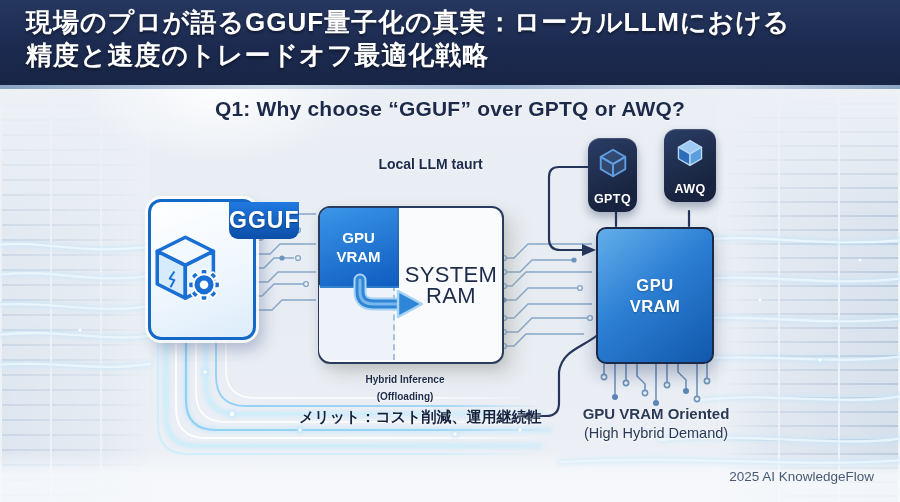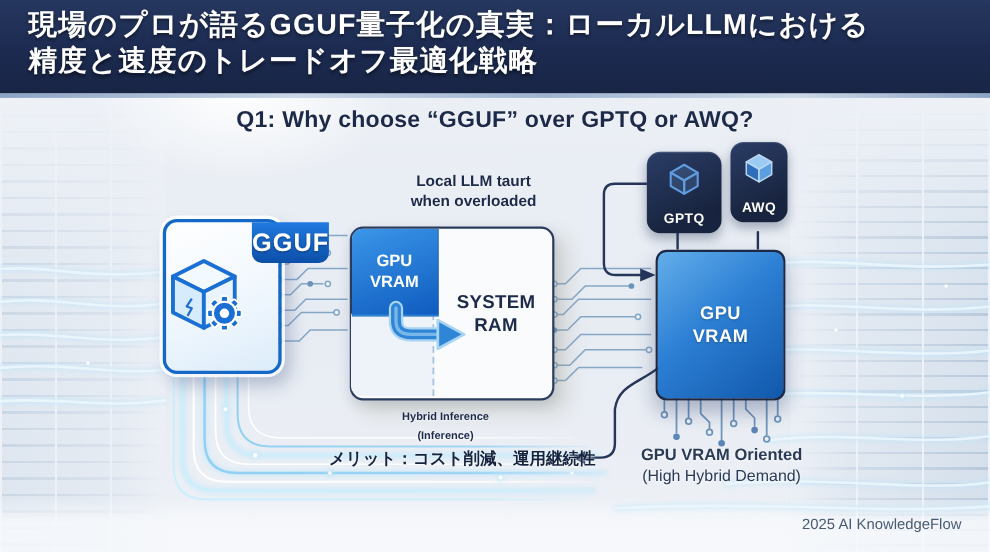--- a/index.html
+++ b/index.html
@@ -64,30 +64,30 @@
      background:linear-gradient(160deg,#3b96e8,#0f5cc0);
      border-top-left-radius:9px;border-right:2px solid rgba(20,40,80,.25);
      border-bottom:2px solid rgba(20,40,80,.15);
      display:flex;align-items:center;justify-content:center;text-align:center;
      color:#fff;font-weight:700;font-size:15px;line-height:19px;}
   .dashed-zone{position:absolute;left:-1px;top:77px;width:74px;height:73px;
      border:2px dashed #a4c2dd;border-left:none;border-bottom:none;
      border-bottom-left-radius:9px;background:#eef3f9;}
   .sysram{position:absolute;left:82px;right:2px;top:0;bottom:0;
      display:flex;align-items:center;justify-content:center;text-align:center;
-     color:#1d2a4a;font-weight:700;font-size:17px;line-height:21px;letter-spacing:.3px;}
+     color:#1d2a4a;font-weight:400;font-size:22px;line-height:21px;letter-spacing:.3px;}
   .mid-box svg{position:absolute;left:0;top:0;}
   
   .tile{position:absolute;z-index:10;border-radius:12px;display:flex;flex-direction:column;
      align-items:center;justify-content:flex-end;padding-bottom:6px;box-sizing:border-box;
      background:linear-gradient(155deg,#2b3d66 0%,#18243f 75%);
      box-shadow:0 5px 10px rgba(30,45,80,.35),inset 0 1px 1px rgba(255,255,255,.15);}
   .tile .cube{position:absolute;top:8px;left:50%;transform:translateX(-50%);}
   .tile span{color:#fff;font-weight:700;font-size:12.5px;letter-spacing:.4px;}
-  .gptq-tile{left:588px;top:138px;width:68px;height:74px;}
+  .gptq-tile{left:588px;top:138px;width:49px;height:74px;}
   .awq-tile{left:664px;top:129px;width:52px;height:73px;}
   
   .vram-box{position:absolute;left:596px;top:227px;width:114px;height:133px;z-index:10;
      background:linear-gradient(140deg,#63aeea 0%,#2c7fd4 45%,#1158ac 100%);
      border:2.5px solid #1b2946;border-radius:10px;
      box-shadow:0 10px 18px rgba(20,40,90,.3);
      display:flex;align-items:center;justify-content:center;text-align:center;
      color:#fff;font-weight:700;font-size:16.5px;line-height:21px;letter-spacing:.5px;
      text-shadow:0 1px 2px rgba(0,0,0,.25);}
 </style>
@@ -315,21 +315,20 @@
         </g>
       </svg>
     </div>
     <div class="gguf-band">
       <span>GGUF</span>
     </div>
   </div>
 
   <div class="note overload-note">
     <span>Local LLM taurt</span><br>
-    <span>when overloaded</span>
   </div>
 
   <div class="mid-box">
     <div class="dashed-zone"></div>
     <div class="gpu-square">
       <div>
         <span>GPU</span><br>
         <span>VRAM</span>
       </div>
     </div>
@@ -371,21 +370,21 @@
 
   <div class="vram-box">
     <div>
       <span>GPU</span><br>
       <span>VRAM</span>
     </div>
   </div>
 
   <div class="note hybrid-note">
     <span>Hybrid Inference</span><br>
-    <span>(Inference)</span>
+    <span>(Offloading)</span>
   </div>
   <div class="note merit-note">メリット：コスト削減、運用継続性</div>
   <div class="note vram-note">
     <span>GPU VRAM Oriented</span><br>
     <span class="sub">(High Hybrid Demand)</span>
   </div>
 
   <div class="credit">2025 AI KnowledgeFlow</div>
 
 </div>

